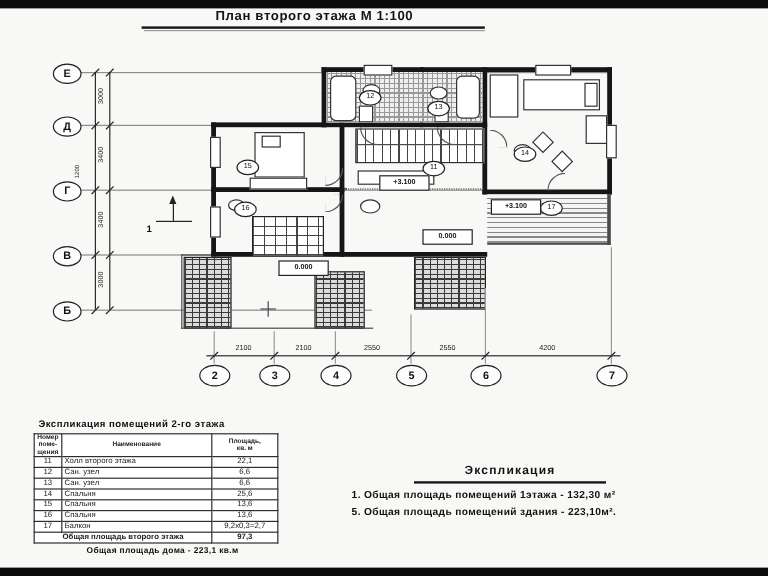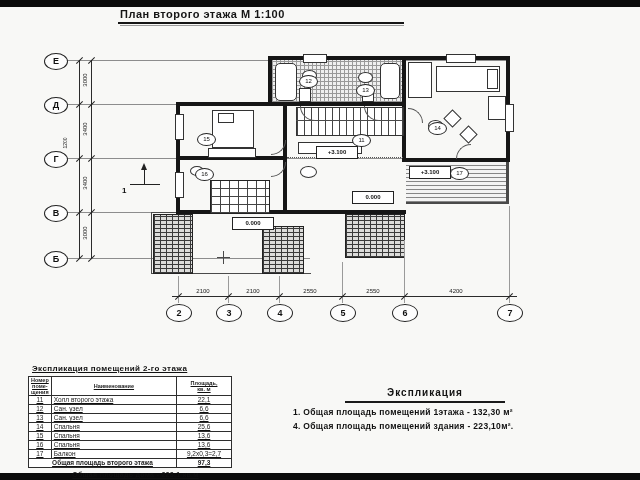--- a/index.html
+++ b/index.html
@@ -1,19 +1,19 @@
 <!DOCTYPE html>
 <html><head>
 <meta charset="utf-8">
 <style>
   html,body{margin:0;padding:0;background:#fff;}
   .sheet{position:relative;width:640px;height:480px;background:#f8f8f6;overflow:hidden;
          font-family:"Liberation Sans",sans-serif;color:#111;}
   .bar{position:absolute;left:0;width:640px;background:#0b0b0b;}
-  .main-title{position:absolute;left:120px;top:8px;width:284px;text-align:left;
+  .main-title{position:absolute;left:120px;top:8px;width:284px;text-align:center;
               font-size:11px;font-weight:bold;letter-spacing:.5px;color:#151515;}
   .title-line{position:absolute;left:118px;top:22px;width:286px;height:2px;background:#151515;}
   .title-line2{position:absolute;left:120px;top:25px;width:284px;height:1px;background:#9a9a9a;}
   .wall{position:absolute;background:#161616;}
   .thin{position:absolute;background:#4a4a4a;}
   .axline{position:absolute;height:1px;background:#8d8d8d;}
   .ext{position:absolute;width:1px;background:#9a9a9a;}
   .dim{position:absolute;background:#2b2b2b;}
   .tick{position:absolute;width:9px;height:1px;background:#222;transform:rotate(-45deg);}
   .dimnum{position:absolute;font-size:6px;color:#222;text-align:center;width:30px;}
@@ -45,21 +45,21 @@
   .arc{position:absolute;width:14px;height:14px;border:1px solid #555;}
   .arc-bl{border-right:none;border-top:none;border-bottom-left-radius:100%;}
   .arc-br{border-left:none;border-top:none;border-bottom-right-radius:100%;}
   .arc-tl{border-right:none;border-bottom:none;border-top-left-radius:100%;}
   .arc-tr{border-left:none;border-bottom:none;border-top-right-radius:100%;}
   .dotted{position:absolute;border-top:1px dotted #555;}
   .win{position:absolute;background:#fff;border:1px solid #333;}
   .smark{position:absolute;font-size:8px;font-weight:bold;}
   .arrowhead{position:absolute;width:0;height:0;border-left:3px solid transparent;
      border-right:3px solid transparent;border-bottom:7px solid #222;}
-  .expl{position:absolute;left:28px;top:364px;width:215px;text-decoration:underline;}
+  .expl{position:absolute;left:28px;top:349px;width:215px;}
   .expl-title{font-size:8px;font-weight:bold;letter-spacing:.4px;margin-left:4px;}
   .expl table{border-collapse:collapse;width:204px;margin-top:3px;background:#fff;}
   .expl th,.expl td{border:1px solid #2e2e2e;color:#222;padding:0 2px;}
   .expl th{font-size:5.5px;font-weight:bold;text-align:center;white-space:pre-line;line-height:6px;}
   .expl td{font-size:6.5px;height:8px;line-height:8px;}
   .c-num{width:16px;text-align:center;}
   .c-area{width:50px;text-align:center;}
   .trow td{border-top-width:1px;}
   .total td{font-size:6.5px;text-align:center;font-weight:bold;}
   .house-total{font-size:7px;font-weight:bold;text-align:center;margin-top:3px;letter-spacing:.3px;}
@@ -276,16 +276,16 @@
           <td class="c-area">97,3</td>
           </tr>
       </tbody>
     </table>
     <div class="house-total">Общая площадь дома - 223,1 кв.м</div>
   </div>
 
   <div class="notes">
     <div class="notes-title">Экспликация</div>
     <div class="note-item">1. Общая площадь помещений 1этажа - 132,30 м²</div>
-    <div class="note-item">4. Общая площадь помещений здания - 223,10м².</div>
+    <div class="note-item">5. Общая площадь помещений здания - 223,10м².</div>
   </div>
 
 </div>
 
 </body></html>

